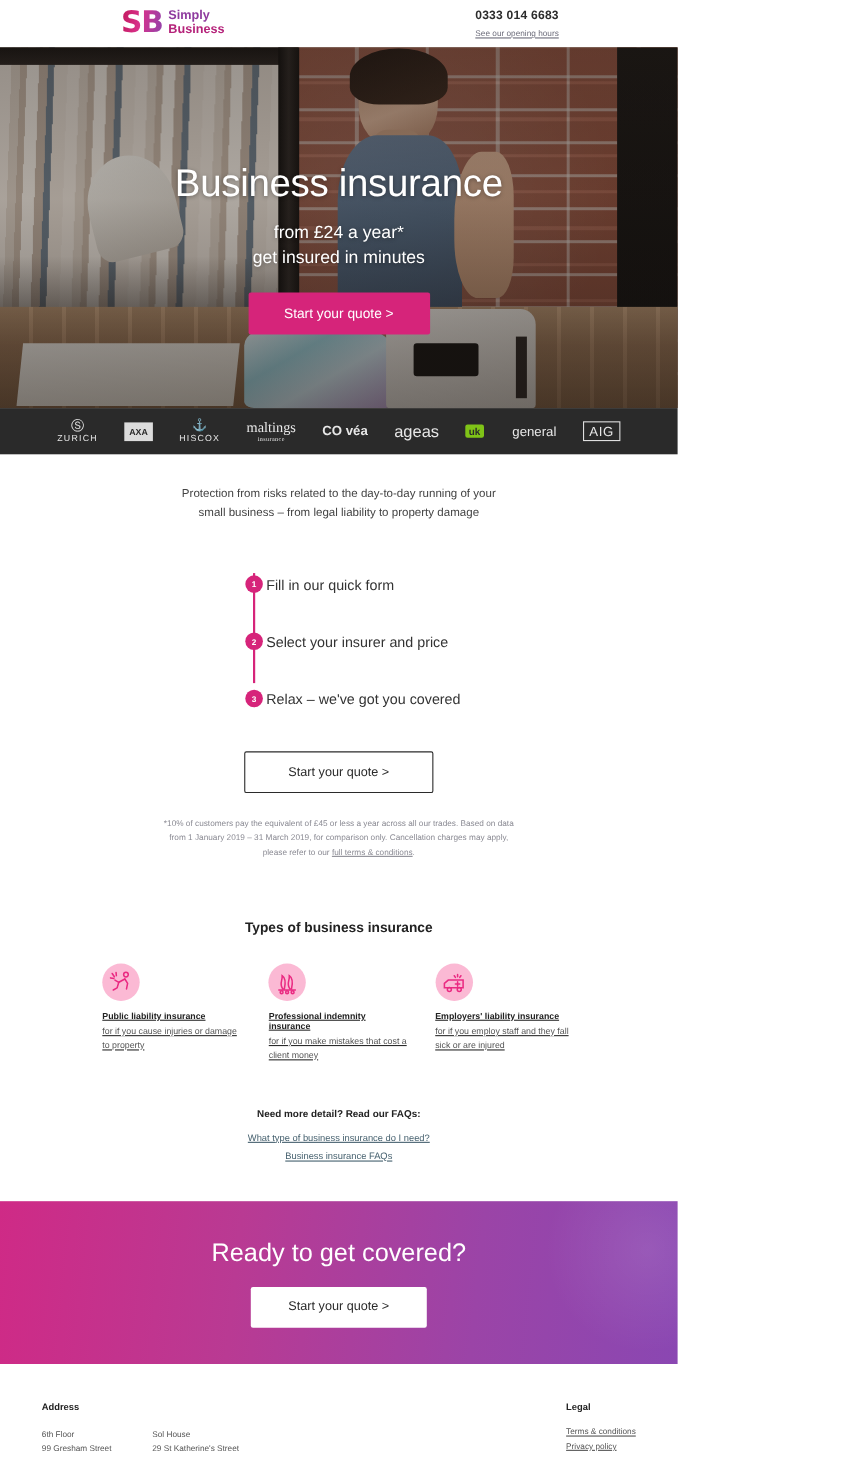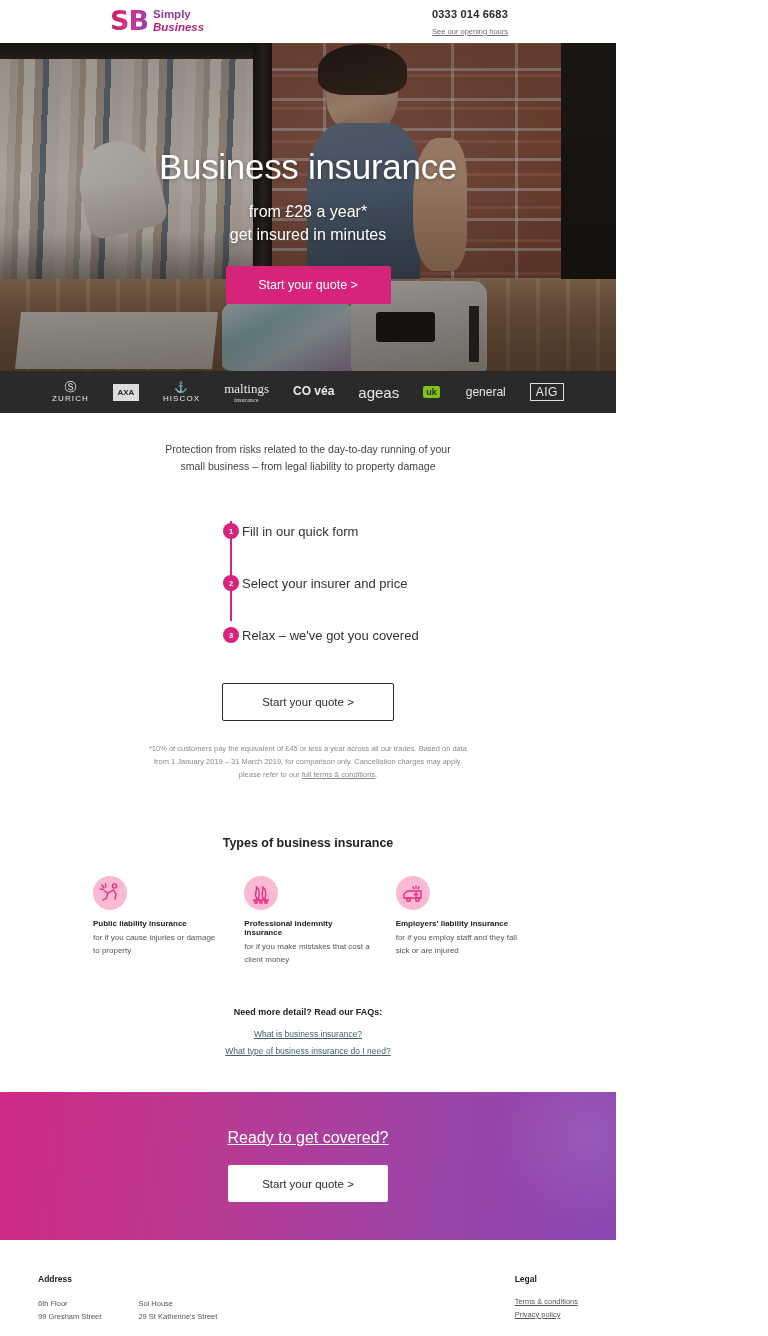--- a/index.html
+++ b/index.html
@@ -42,21 +42,21 @@
     font-family: "DejaVu Sans", sans-serif;
   }
   .brand-words {
     display: flex;
     flex-direction: column;
     line-height: 1.08;
     font-size: 11.5px;
     font-weight: bold;
     color: #8e3a9e;
   }
-  .brand-words .w2 { color: #b5237a; font-style: italic; }
+  .brand-words .w2 { color: #b5237a; }
 
   .header-contact {
     position: absolute;
     right: 108px;
     top: 8px;
     text-align: right;
     width: 140px;
   }
   .phone-number {
     font-size: 11px;
@@ -343,20 +343,21 @@
     font-size: 12.5px;
     font-weight: bold;
     color: #222;
   }
   .type-grid {
     margin: 26px auto 0;
     width: 430px;
     display: grid;
     grid-template-columns: repeat(3, 1fr);
     column-gap: 24px;
+    text-decoration: underline;
   }
   .type-icon-wrap {
     width: 34px; height: 34px;
     border-radius: 50%;
     background: #fbb9d4;
     display: flex; align-items: center; justify-content: center;
     margin-bottom: 9px;
   }
   .type-name {
     font-size: 8px;
@@ -384,24 +385,23 @@
     flex-direction: column;
     align-items: center;
     justify-content: center;
     position: relative;
   }
   .cta-band::after{
     content:""; position:absolute; right:0; top:0; width:22%; height:100%;
     background: radial-gradient(circle at 80% 30%, rgba(255,255,255,.10), transparent 62%);
   }
   .cta-band-title {
-    font-size: 16px;
+    font-size: 23px;
     color: #ffffff;
     margin-bottom: 18px;
-    text-decoration: underline;
   }
   .cta-band-button {
     width: 160px; height: 37px;
     background: #ffffff;
     border: none; border-radius: 2px;
     font-size: 11.5px;
     color: #2b2b2b;
     cursor: pointer;
     font-family: "Liberation Sans", sans-serif;
   }
@@ -461,21 +461,21 @@
         <div class="bench-paper"></div>
         <div class="bench-fabric"></div>
         <div class="sewing-machine"></div>
       </div>
       <div class="desk-lamp"></div>
     </div>
     <div class="hero-overlay"></div>
     <div class="hero-content">
       <h1 class="hero-title">Business insurance</h1>
       <p class="hero-sub">
-        <span>from £28 a year*</span><br>
+        <span>from £24 a year*</span><br>
         <span>get insured in minutes</span>
       </p>
       <button class="hero-cta">Start your quote &gt;</button>
     </div>
   </section>
 
   <section class="insurer-strip">
     <div class="insurer ins-zurich">
       <span class="glyph">Ⓢ</span>
       <span class="nm">ZURICH</span>
@@ -576,22 +576,22 @@
         <div class="type-name">Employers' liability insurance</div>
         <div class="type-desc">for if you employ staff and they fall sick or are injured</div>
       </div>
 
     </div>
   </section>
 
   <section class="faq">
     <div class="faq-title">Need more detail? Read our FAQs:</div>
     <div class="faq-links">
-      <a href="#">What is business insurance?</a>
       <a href="#">What type of business insurance do I need?</a>
+      <a href="#">Business insurance FAQs</a>
     </div>
   </section>
 
   <section class="cta-band">
     <div class="cta-band-title">Ready to get covered?</div>
     <button class="cta-band-button">Start your quote &gt;</button>
   </section>
 
   <footer class="footer">
     <div class="footer-inner">

